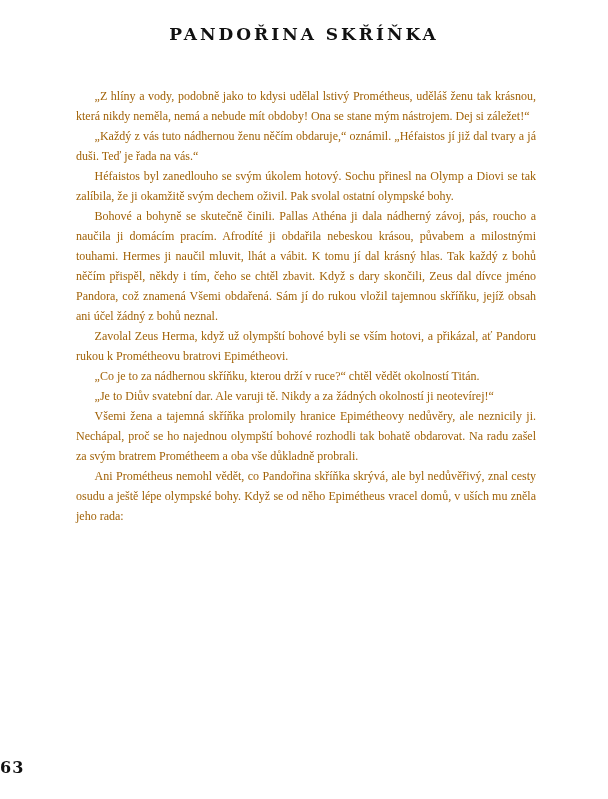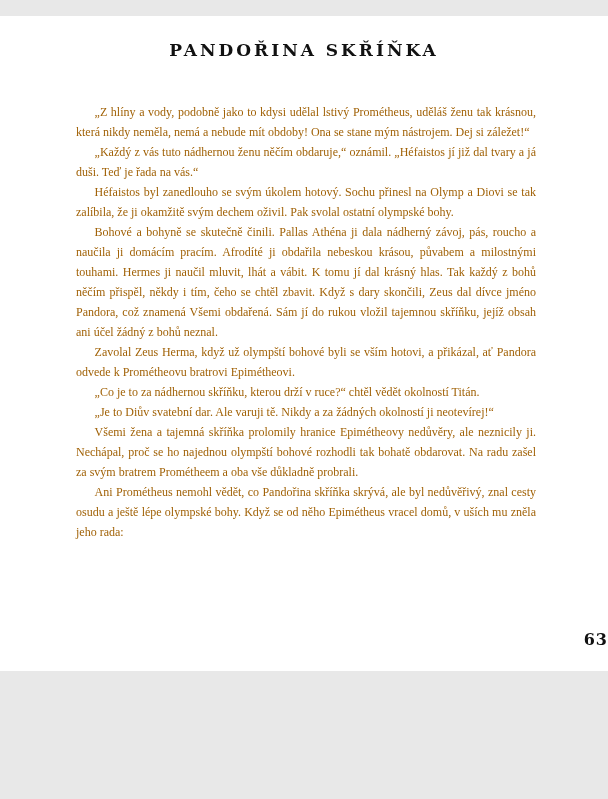--- a/index.html
+++ b/index.html
@@ -3,22 +3,22 @@
 <meta charset="utf-8">
 <style>
   html, body {
     margin: 0;
     padding: 0;
     background: #e8e8e8;
   }
   .page {
     position: relative;
     width: 608px;
-    height: 655px;
-    margin: 16px auto;
+    height: 799px;
+    margin: 0 auto;
     background: #ffffff;
     box-sizing: border-box;
     font-family: "Liberation Serif", "DejaVu Serif", serif;
     color: #1c1c1c;
     overflow: hidden;
   }
   .page-title {
     margin: 0;
     padding-top: 24px;
     text-align: center;
@@ -41,40 +41,40 @@
     line-height: 20px;
     text-align: justify;
     text-indent: 1.55em;
     color: #a16207;
   }
   .page-number {
     position: absolute;
     bottom: 22px;
     left: 0;
     right: 0;
-    text-align: right;
+    text-align: left;
     font-family: "DejaVu Serif", serif;
     font-weight: bold;
     font-size: 16px;
     letter-spacing: 1px;
     color: #111111;
   }
 </style>
 </head>
 <body>
 
 <div class="page">
   <h1 class="page-title">PANDOŘINA SKŘÍŇKA</h1>
 
   <div class="text-block">
     <p>„Z hlíny a vody, podobně jako to kdysi udělal lstivý Prométheus, uděláš ženu tak krásnou, která nikdy neměla, nemá a nebude mít obdoby! Ona se stane mým nástrojem. Dej si záležet!“</p>
     <p>„Každý z vás tuto nádhernou ženu něčím obdaruje,“ oznámil. „Héfaistos jí již dal tvary a já duši. Teď je řada na vás.“</p>
     <p>Héfaistos byl zanedlouho se svým úkolem hotový. Sochu přinesl na Olymp a Diovi se tak zalíbila, že ji okamžitě svým dechem oživil. Pak svolal ostatní olympské bohy.</p>
     <p>Bohové a bohyně se skutečně činili. Pallas Athéna ji dala nádherný závoj, pás, roucho a naučila ji domácím pracím. Afrodíté ji obdařila nebeskou krásou, půvabem a milostnými touhami. Hermes ji naučil mluvit, lhát a vábit. K tomu jí dal krásný hlas. Tak každý z bohů něčím přispěl, někdy i tím, čeho se chtěl zbavit. Když s dary skončili, Zeus dal dívce jméno Pandora, což znamená Všemi obdařená. Sám jí do rukou vložil tajemnou skříňku, jejíž obsah ani účel žádný z bohů neznal.</p>
-    <p>Zavolal Zeus Herma, když už olympští bohové byli se vším hotovi, a přikázal, ať Pandora odvede k Prométheovu bratrovi Epimétheovi.</p>
+    <p>Zavolal Zeus Herma, když už olympští bohové byli se vším hotovi, a přikázal, ať Pandoru rukou k Prométheovu bratrovi Epimétheovi.</p>
     <p>„Co je to za nádhernou skříňku, kterou drží v ruce?“ chtěl vědět okolností Titán.</p>
     <p>„Je to Diův svatební dar. Ale varuji tě. Nikdy a za žádných okolností ji neotevírej!“</p>
     <p>Všemi žena a tajemná skříňka prolomily hranice Epimétheovy nedůvěry, ale neznicily ji. Nechápal, proč se ho najednou olympští bohové rozhodli tak bohatě obdarovat. Na radu zašel za svým bratrem Prométheem a oba vše důkladně probrali.</p>
     <p>Ani Prométheus nemohl vědět, co Pandořina skříňka skrývá, ale byl nedůvěřivý, znal cesty osudu a ještě lépe olympské bohy. Když se od něho Epimétheus vracel domů, v uších mu zněla jeho rada:</p>
   </div>
 
   <div class="page-number">63</div>
 </div>
 
 </body></html>

